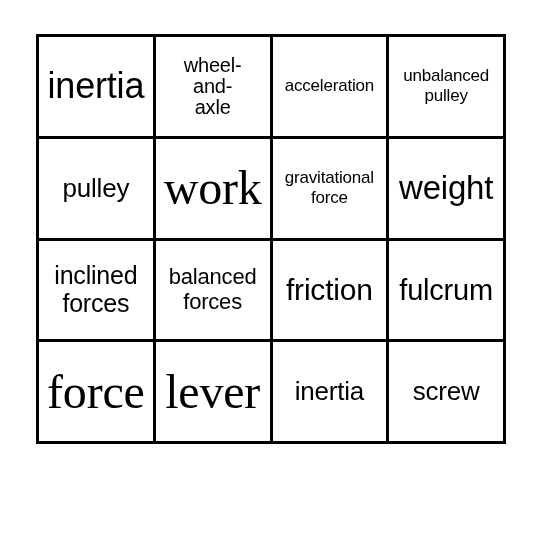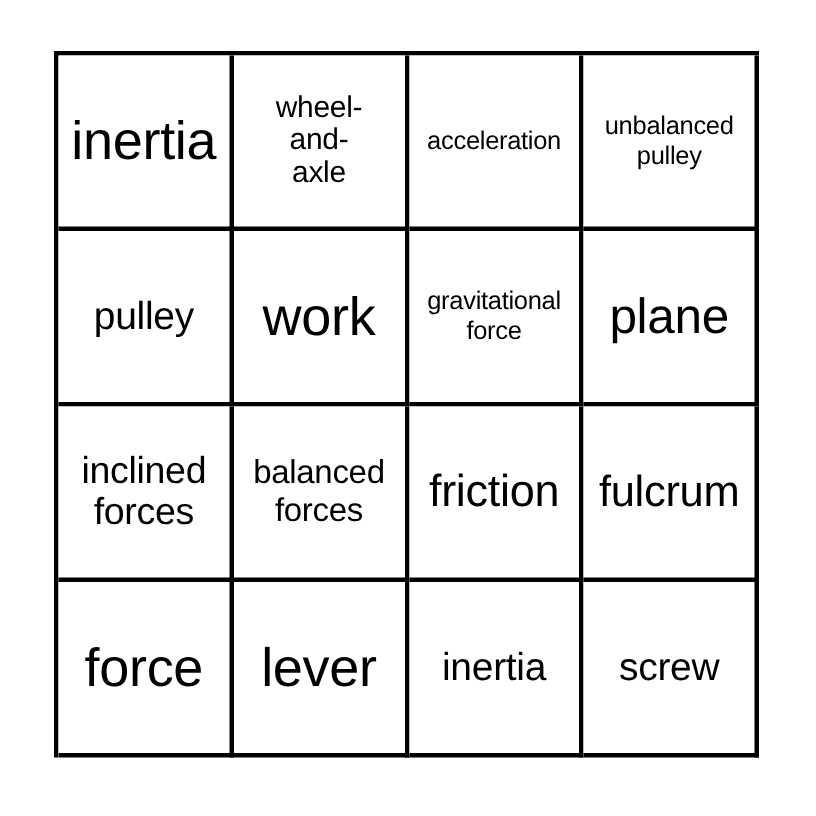--- a/index.html
+++ b/index.html
@@ -13,21 +13,21 @@
     background: #ffffff;
     font-family: "Liberation Sans", sans-serif;
     overflow: hidden;
   }
 
   #bingo-card {
     position: absolute;
     left: 36px;
     top: 34px;
     width: 470px;
-    height: 471px;
+    height: 410px;
     box-sizing: border-box;
     display: grid;
     grid-template-columns: repeat(4, 1fr);
     grid-template-rows: repeat(4, 1fr);
     border-top: 3px solid #000000;
     border-left: 3px solid #000000;
     background: #ffffff;
   }
 
   .bingo-cell {
@@ -46,21 +46,21 @@
   .cell-text {
     display: block;
     color: #000000;
     line-height: 1.12;
     letter-spacing: -0.2px;
     white-space: pre-line;
     font-weight: 400;
   }
 
   
-  .fs-xxl  { font-size: 36px; }
+  .fs-xxl  { font-size: 48px; font-family: Liberation Serif, serif; }
   .fs-xl   { font-size: 36px; }
   .fs-l    { font-size: 26px; }
   .fs-ml   { font-size: 33px; }
   .fs-m    { font-size: 30px; }
   .fs-m2   { font-size: 29px; }
   .fs-ms   { font-size: 20px; line-height: 1.06; }
   .fs-s    { font-size: 26px; }
   .fs-s2   { font-size: 25px; line-height: 1.1; }
   .fs-xs   { font-size: 22px; line-height: 1.12; }
   .fs-xxs  { font-size: 17px; line-height: 1.2; }
@@ -88,21 +88,21 @@
       <span class="cell-text fs-l">pulley</span>
     </div>
     <div class="bingo-cell">
       <span class="cell-text fs-xxl">work</span>
     </div>
     <div class="bingo-cell">
       <span class="cell-text fs-xxs">gravitational
 force</span>
     </div>
     <div class="bingo-cell">
-      <span class="cell-text fs-ml">plane</span>
+      <span class="cell-text fs-ml">weight</span>
     </div>
     <div class="bingo-cell">
       <span class="cell-text fs-s2">inclined
 forces</span>
     </div>
     <div class="bingo-cell">
       <span class="cell-text fs-xs">balanced
 forces</span>
     </div>
     <div class="bingo-cell">

